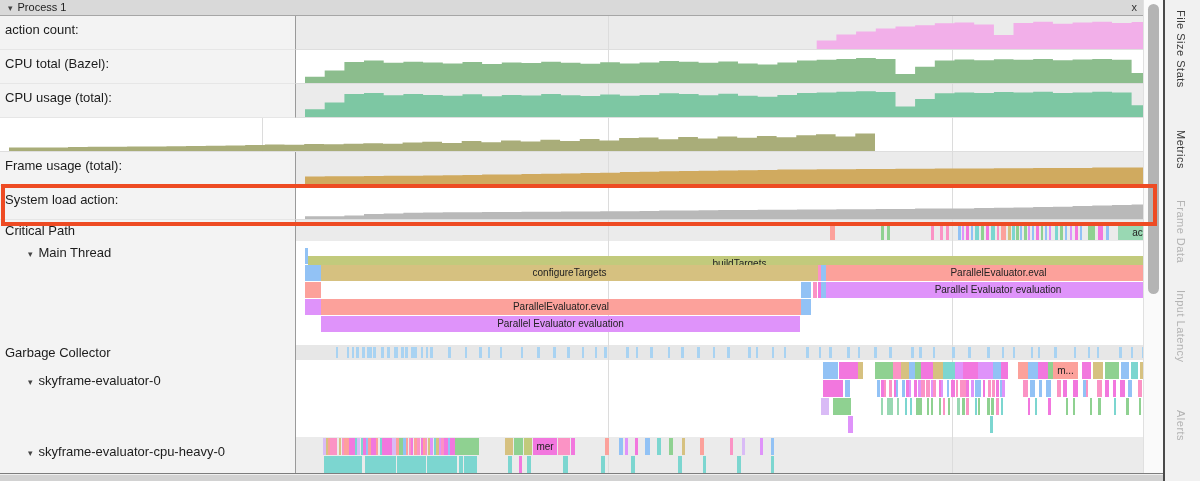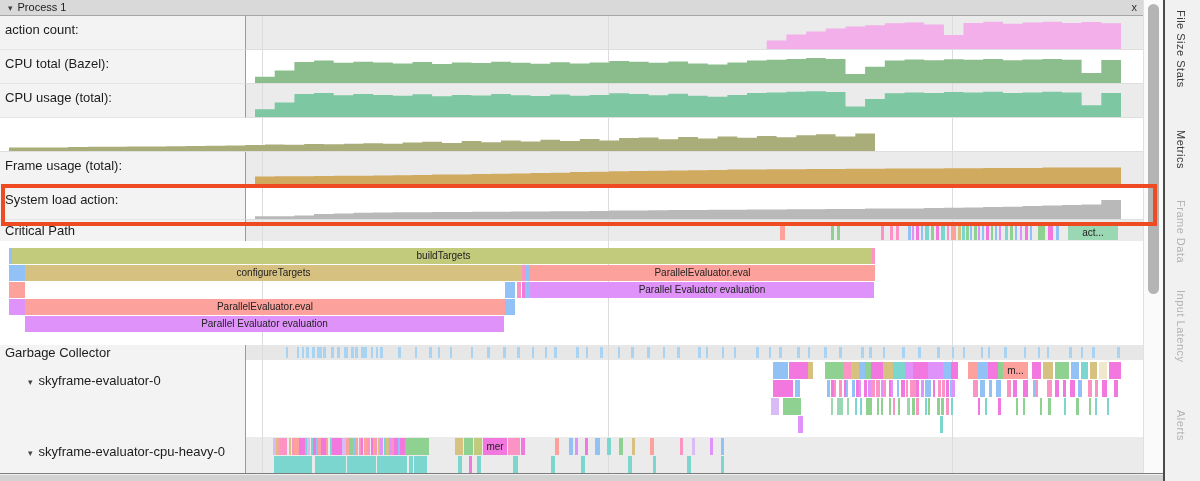--- a/index.html
+++ b/index.html
@@ -9,21 +9,21 @@
   .panel{position:absolute;left:0;top:0;width:1143px;height:473px;background:#fff;}
   
   .phead{position:relative;height:16px;background:#d9d9d9;border-bottom:1px solid #a6a6a6;
          font-size:11px;color:#222;line-height:15px;}
   .phead .tri{display:inline-block;margin:0 5px 0 8px;font-size:9px;color:#444;}
   .phead .close{position:absolute;right:6px;top:0;font-size:11px;color:#333;cursor:pointer;line-height:15px;}
   
   .rows{position:relative;width:1143px;height:457px;}
   .gridline{position:absolute;top:0;bottom:0;width:1px;background:#dcdcdc;z-index:0;}
   .row{display:flex;width:100%;position:relative;}
-  .rlabel{width:246px;background:#f3f3f3;border-right:1px solid #9a9a9a;
+  .rlabel{width:296px;background:#f3f3f3;border-right:1px solid #9a9a9a;
           font-size:13px;color:#1c1c1c;padding-left:5px;flex:none;position:relative;z-index:2;}
   .rlabel .tri{font-size:9px;color:#444;margin-right:6px;}
   .rlabel.indent{padding-left:28px;}
   .rchart{position:relative;flex:1;overflow:hidden;}
   .bg-g .rchart{background:#ebebeb;} .bg-w .rchart{background:#ffffff;} .bg-gc .rchart{background:#e7e7e7;}
   .row-counter{height:34px;}
   .row-counter .rchart{border-bottom:1px solid #dedede;}
   .row-counter .rlabel{padding-top:6px;border-bottom:1px solid #e6e6e6;}
   .counter-svg{position:absolute;left:9px;bottom:0;width:866px;height:30px;display:block;z-index:1;}
   
@@ -156,24 +156,25 @@
               <div class="slice" style="left: 793px; width: 5px; background: rgb(242, 119, 222);"></div>
               <div class="slice" style="left: 801px; width: 3px; background: rgb(146, 194, 245);"></div>
               <div class="slice" style="left: 813px; width: 50px; background: rgb(153, 216, 179);">
                 <span class="slbl" style="line-height: 14px;">act...</span>
               </div>
             </div>
         </div>
       </div>
 
       <div class="row row-mt bg-w">
+        <div class="rlabel indent"><span class="tri">▾</span><span>Main Thread</span></div>
         <div class="rchart">
           <div class="strip" style="top:7px;height:16px;">
               <div class="slice" style="left: 0px; width: 3px; background: rgb(146, 194, 245);"></div>
-              <div class="slice" style="left: 3px; width: 863px; background: rgb(194, 202, 124);">
+              <div class="slice" style="left: 3px; width: 863px; background: rgb(194, 202, 124); margin-top: 8px;">
                 <span class="slbl" style="line-height: 16px;">buildTargets</span>
               </div>
               <div class="slice" style="left: 863px; width: 3px; background: rgb(251, 147, 197);"></div>
             </div>
           <div class="strip" style="top:24px;height:16px;">
               <div class="slice" style="left: 0px; width: 16px; background: rgb(146, 194, 245);"></div>
               <div class="slice" style="left: 16px; width: 497px; background: rgb(214, 193, 128);">
                 <span class="slbl" style="line-height: 16px;">configureTargets</span>
               </div>
               <div class="slice" style="left: 513px; width: 3px; background: rgb(251, 147, 197);"></div>

